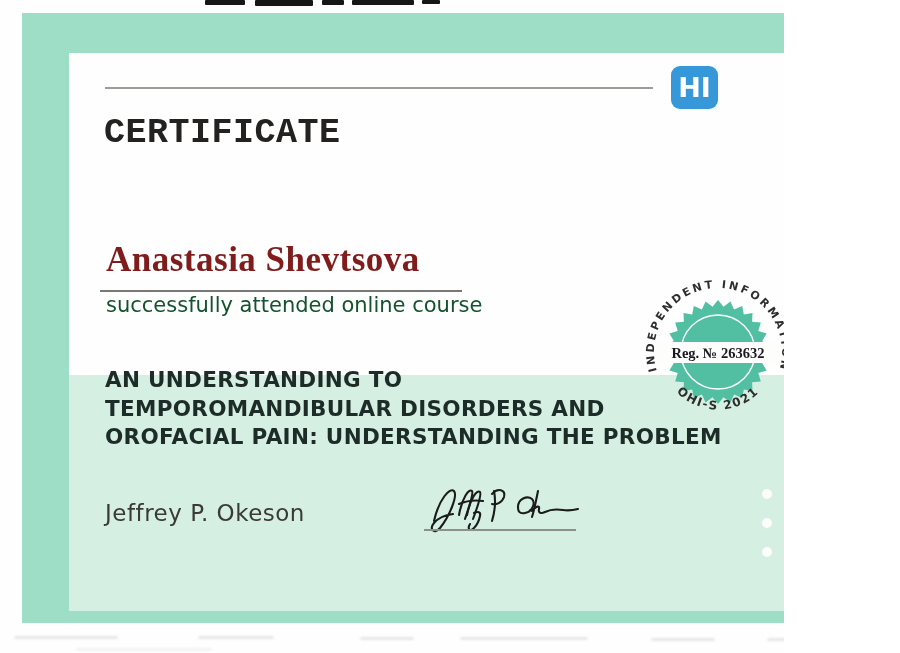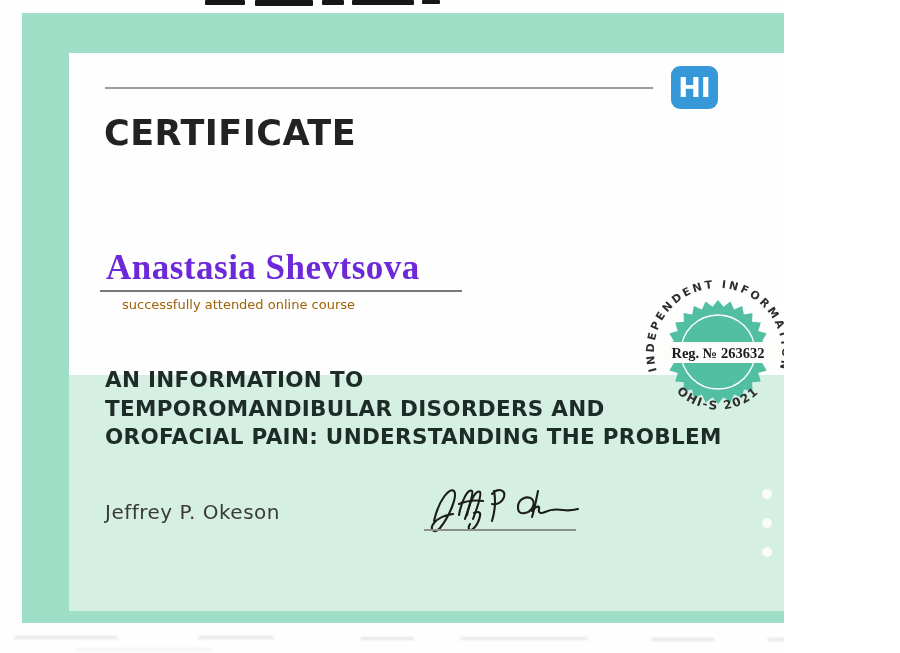--- a/index.html
+++ b/index.html
@@ -17,34 +17,34 @@
         background:var(--panel-green,#d5f0e2);}
 
   
   .rule{position:absolute;left:105px;top:87px;width:548px;height:2px;background:#9b9b97;}
   .logo{position:absolute;left:671px;top:66px;width:47px;height:43px;border-radius:9px;
         background:var(--logo-blue,#3697d9);display:flex;align-items:center;justify-content:center;
         color:#ffffff;font-weight:bold;font-size:27px;letter-spacing:0px;}
 
   
   .title{position:absolute;left:104px;top:110px;color:#232220;font-weight:bold;
-         font-size:35px;line-height:46px;letter-spacing:0.5px;}
+         font-size:35px;line-height:46px;letter-spacing:0.5px;font-family:Liberation Mono, monospace;}
 
   
-  .name{position:absolute;left:106px;top:248px;font-family:"Liberation Serif",serif;
-        font-weight:bold;font-size:35px;color:#6d28d9;letter-spacing:0.5px;}
+  .name{position:absolute;left:106px;top:240px;font-family:"Liberation Serif",serif;
+        font-weight:bold;font-size:35px;color:#7f1d1d;letter-spacing:0.5px;}
   .name-underline{position:absolute;left:100px;top:290px;width:362px;height:2px;background:#7a7875;}
-  .desc{position:absolute;left:122px;top:295px;font-size:13px;line-height:20px;color:#a16207;}
+  .desc{position:absolute;left:106px;top:295px;font-size:21px;line-height:20px;color:#14532d;}
 
   
   .course{position:absolute;left:105px;top:366px;font-weight:bold;font-size:21.5px;
           line-height:28.5px;letter-spacing:0.3px;color:#1d2c28;}
 
   
-  .signer{position:absolute;left:105px;top:500px;font-size:20px;color:#3c3a37;letter-spacing:0.5px;}
+  .signer{position:absolute;left:105px;top:500px;font-size:23px;color:#3c3a37;letter-spacing:0.5px;}
   .sig-svg{position:absolute;left:426px;top:481px;width:155px;height:55px;}
   .sig-line{position:absolute;left:424px;top:529px;width:152px;height:2px;background:#8e8e8a;}
 
   
   .seal{position:absolute;left:633px;top:267px;width:170px;height:170px;}
   .seal-arc{font-size:11px;font-weight:bold;letter-spacing:2.6px;fill:#2e2e2e;
             font-family:"DejaVu Sans",sans-serif;}
   .seal-arc-bottom{font-size:12px;letter-spacing:1.6px;}
   .seal-reg{font-family:"Liberation Serif",serif;font-weight:bold;font-size:14.5px;fill:#191922;}
 
@@ -85,21 +85,21 @@
   </div>
 
   <div class="name">Anastasia Shevtsova</div>
   <div class="name-underline"></div>
 
   <div class="desc">
     <div>successfully attended online course</div>
   </div>
 
   <div class="course">
-    <div>AN INFORMATION TO</div>
+    <div>AN UNDERSTANDING TO</div>
     <div>TEMPOROMANDIBULAR DISORDERS AND</div>
     <div>OROFACIAL PAIN: UNDERSTANDING THE PROBLEM</div>
   </div>
 
   <div class="signer">Jeffrey P. Okeson</div>
 
   <svg class="sig-svg" viewBox="0 0 155 55">
     <g fill="none" stroke="#1b1b1b" stroke-width="2.1" stroke-linecap="round">
       <path d="M8 40 C13 18 24 6 28 10 C32 15 23 36 14 47 C8 54 3 48 8 42 C12 37 20 34 27 33"></path>
       <path d="M33 34 C36 17 43 7 46 10 C48 13 42 29 39 38"></path>

